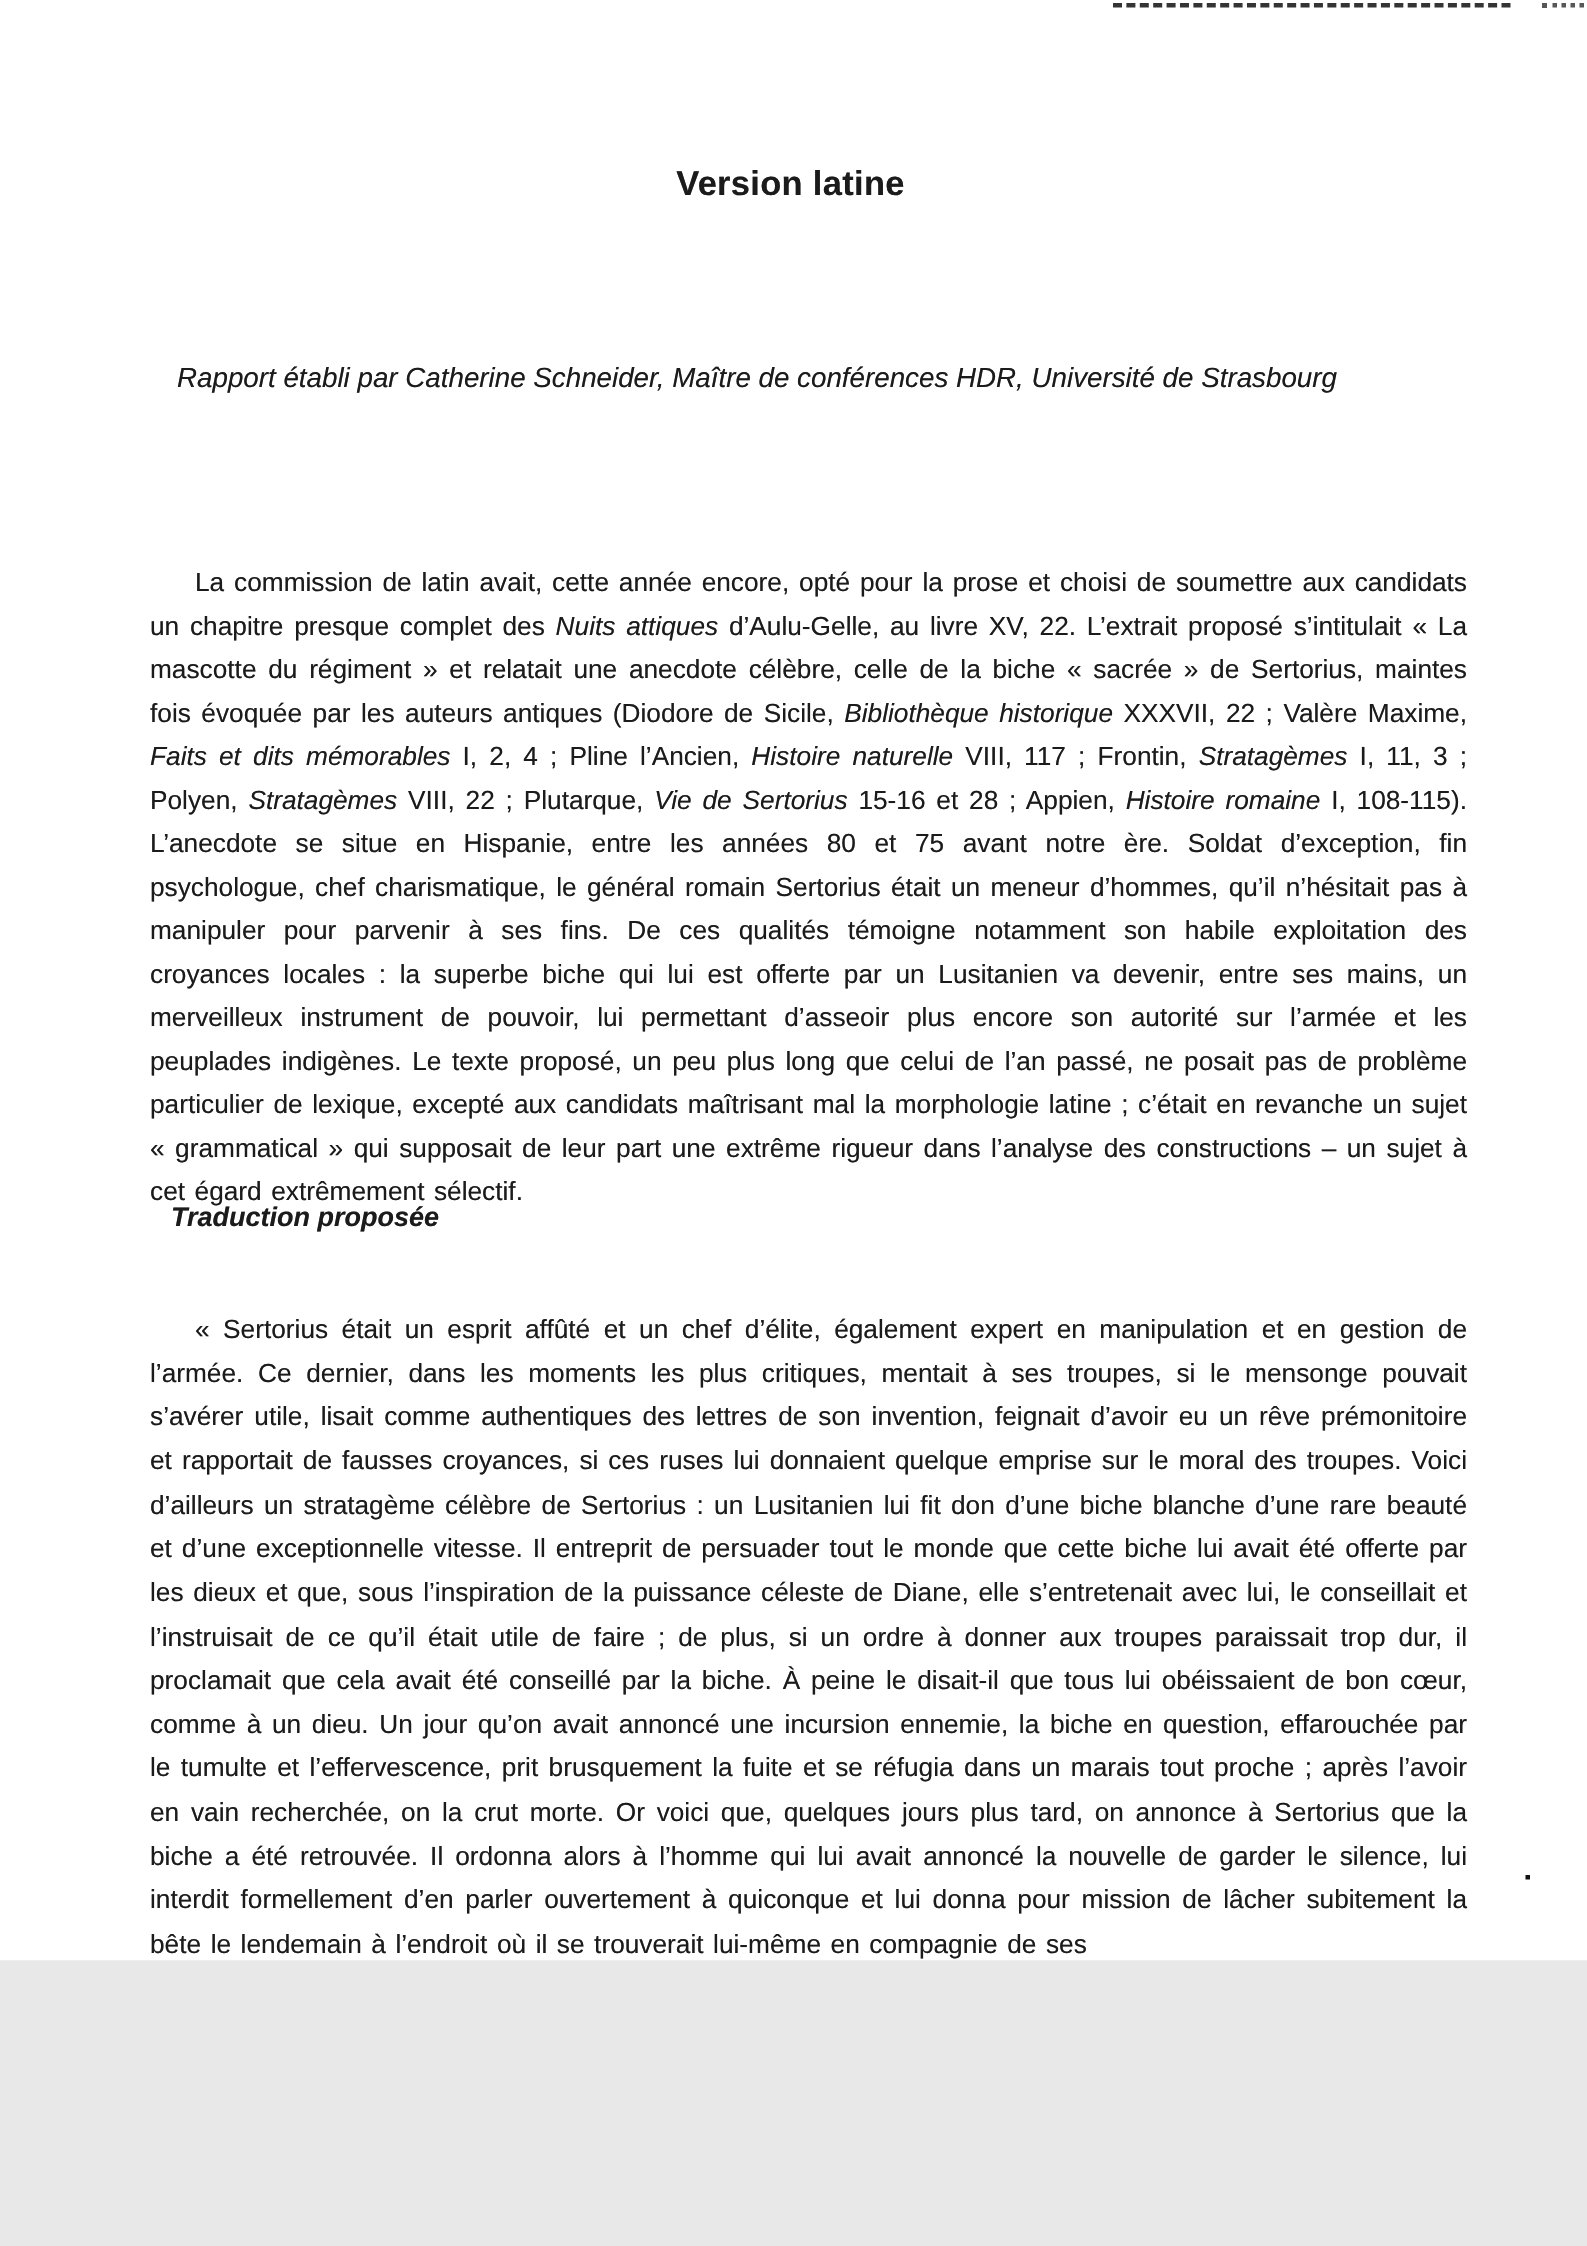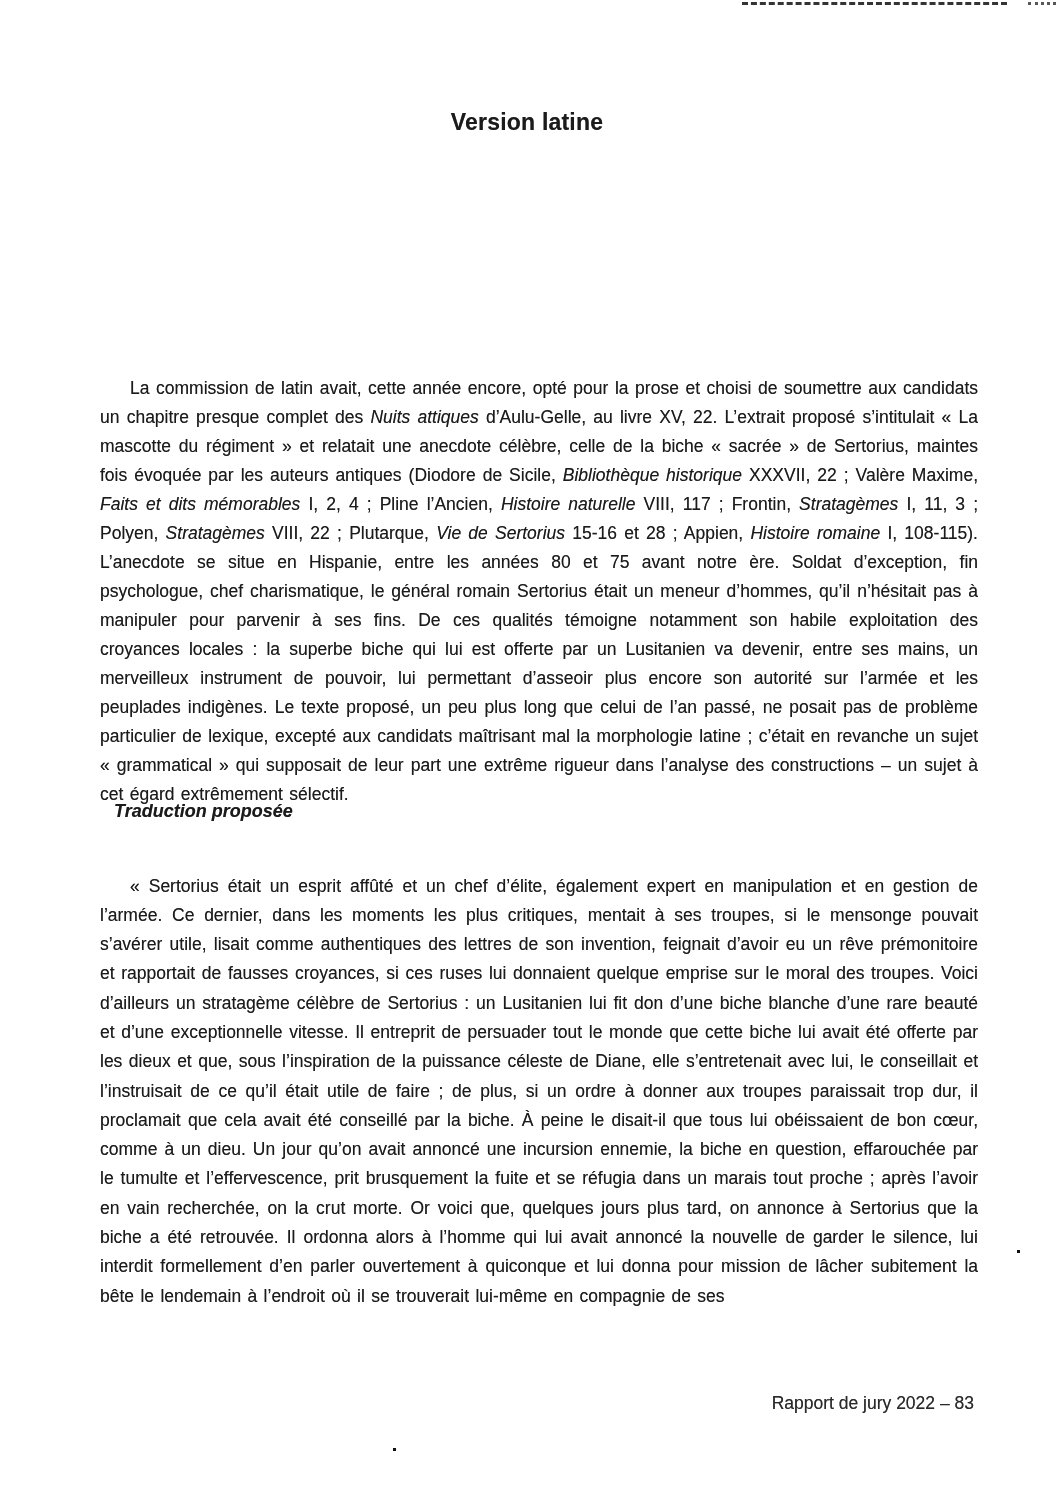--- a/index.html
+++ b/index.html
@@ -3,21 +3,21 @@
 <meta charset="utf-8">
 <style>
   html, body {
     margin: 0;
     padding: 0;
     background: #e8e8e8;
   }
   .page {
     position: relative;
     width: 1058px;
-    height: 1497px;
+    height: 1307px;
     margin: 0 auto;
     background: #ffffff;
     font-family: "Liberation Sans", "DejaVu Sans", sans-serif;
     color: #1b1b1b;
     overflow: hidden;
     text-shadow: 0 0 0.3px rgba(20,20,20,0.55); 
   }
   .doc-title {
     position: absolute;
     top: 94px;
@@ -108,20 +108,21 @@
 </head>
 <body>
 
 <div class="page">
 
   <div class="scan-line-top-right"></div>
   <div class="scan-line-top-right-2"></div>
 
   <h1 class="doc-title">Version latine</h1>
 
+  <p class="byline">Rapport établi par Catherine Schneider, Maître de conférences HDR, Université de Strasbourg</p>
 
   <p class="body-paragraph" id="intro-paragraph"><span>La commission de latin avait, cette année encore, opté pour la prose et choisi de soumettre aux candidats un chapitre presque complet des </span><em>Nuits attiques</em><span> d’Aulu-Gelle, au livre XV, 22. L’extrait proposé s’intitulait « La mascotte du régiment » et relatait une anecdote célèbre, celle de la biche « sacrée » de Sertorius, maintes fois évoquée par les auteurs antiques (Diodore de Sicile, </span><em>Bibliothèque historique</em><span> XXXVII, 22 ; Valère Maxime, </span><em>Faits et dits mémorables</em><span> I, 2, 4 ; Pline l’Ancien, </span><em>Histoire naturelle</em><span> VIII, 117 ; Frontin, </span><em>Stratagèmes</em><span> I, 11, 3 ; Polyen, </span><em>Stratagèmes</em><span> VIII, 22 ; Plutarque, </span><em>Vie de Sertorius</em><span> 15-16 et 28 ; Appien, </span><em>Histoire romaine</em><span> I, 108-115). L’anecdote se situe en Hispanie, entre les années 80 et 75 avant notre ère. Soldat d’exception, fin psychologue, chef charismatique, le général romain Sertorius était un meneur d’hommes, qu’il n’hésitait pas à manipuler pour parvenir à ses fins. De ces qualités témoigne notamment son habile exploitation des croyances locales : la superbe biche qui lui est offerte par un Lusitanien va devenir, entre ses mains, un merveilleux instrument de pouvoir, lui permettant d’asseoir plus encore son autorité sur l’armée et les peuplades indigènes. Le texte proposé, un peu plus long que celui de l’an passé, ne posait pas de problème particulier de lexique, excepté aux candidats maîtrisant mal la morphologie latine ; c’était en revanche un sujet « grammatical » qui supposait de leur part une extrême rigueur dans l’analyse des constructions – un sujet à cet égard extrêmement sélectif.</span></p>
 
   <h2 class="section-heading">Traduction proposée</h2>
 
   <p class="body-paragraph" id="translation-paragraph"><span>« Sertorius était un esprit affûté et un chef d’élite, également expert en manipulation et en gestion de l’armée. Ce dernier, dans les moments les plus critiques, mentait à ses troupes, si le mensonge pouvait s’avérer utile, lisait comme authentiques des lettres de son invention, feignait d’avoir eu un rêve prémonitoire et rapportait de fausses croyances, si ces ruses lui donnaient quelque emprise sur le moral des troupes. Voici d’ailleurs un stratagème célèbre de Sertorius : un Lusitanien lui fit don d’une biche blanche d’une rare beauté et d’une exceptionnelle vitesse. Il entreprit de persuader tout le monde que cette biche lui avait été offerte par les dieux et que, sous l’inspiration de la puissance céleste de Diane, elle s’entretenait avec lui, le conseillait et l’instruisait de ce qu’il était utile de faire ; de plus, si un ordre à donner aux troupes paraissait trop dur, il proclamait que cela avait été conseillé par la biche. À peine le disait-il que tous lui obéissaient de bon cœur, comme à un dieu. Un jour qu’on avait annoncé une incursion ennemie, la biche en question, effarouchée par le tumulte et l’effervescence, prit brusquement la fuite et se réfugia dans un marais tout proche ; après l’avoir en vain recherchée, on la crut morte. Or voici que, quelques jours plus tard, on annonce à Sertorius que la biche a été retrouvée. Il ordonna alors à l’homme qui lui avait annoncé la nouvelle de garder le silence, lui interdit formellement d’en parler ouvertement à quiconque et lui donna pour mission de lâcher subitement la bête le lendemain à l’endroit où il se trouverait lui-même en compagnie de ses</span></p>
 
   <div class="page-footer">Rapport de jury 2022 – 83</div>
 
   <div class="scan-dot-right"></div>

